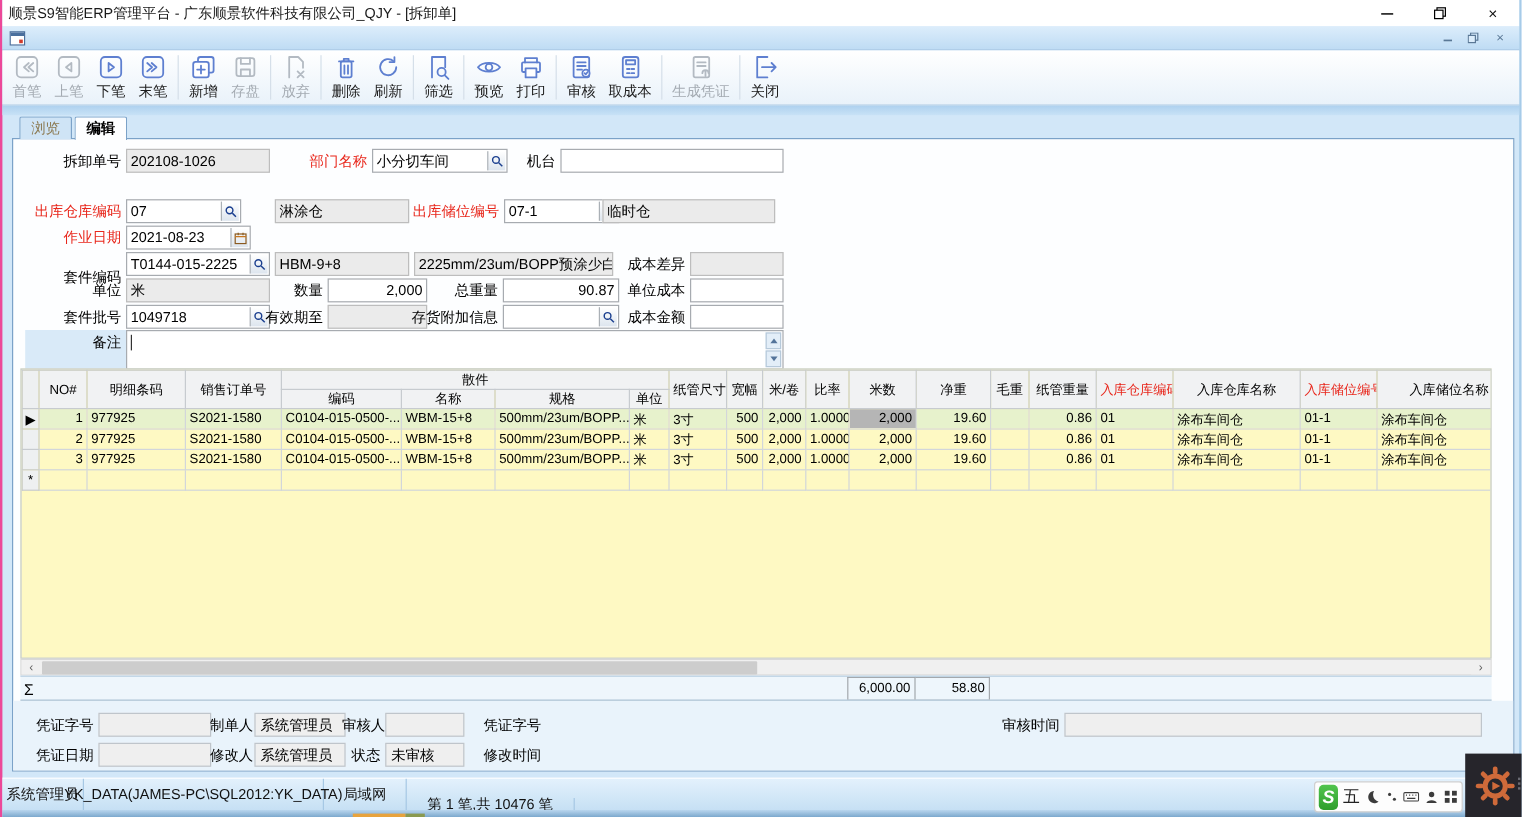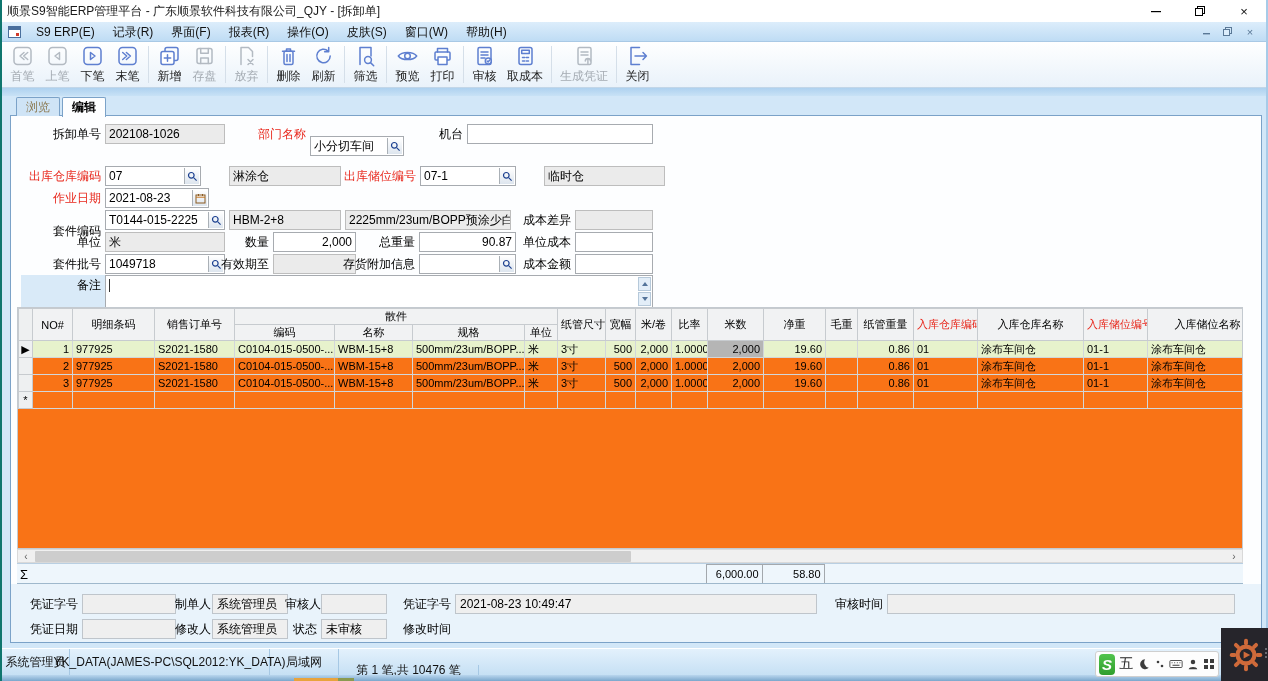--- a/index.html
+++ b/index.html
@@ -1,18 +1,18 @@
 <!DOCTYPE html>
 <html><head>
 <meta charset="utf-8">
 <style>
   * { margin:0; padding:0; box-sizing:border-box; }
   html,body { width:1268px; height:681px; overflow:hidden; }
   body { font-family:"Liberation Sans","DejaVu Sans",sans-serif; font-size:12px; background:#d2e7f8; position:relative; }
-  .app { position:absolute; inset:0; border-left:2px solid #0f766e; border-right:2px solid #a7cbe8; }
+  .app { position:absolute; inset:0; border-left:2px solid #ec4899; border-right:2px solid #a7cbe8; }
 
   
   .titlebar { position:absolute; left:0; top:0; right:0; height:22px; background:#ffffff; display:flex; align-items:center; }
   .title-text { padding-left:5px; font-size:12px; color:#1a1a1a; white-space:nowrap; }
   .win-btns { margin-left:auto; display:flex; align-items:center; height:100%; }
   .win-btn { width:44px; height:100%; display:flex; align-items:center; justify-content:center; color:#111; font-size:13px; }
 
   
   .menubar { position:absolute; left:0; top:22px; right:0; height:20px; background:linear-gradient(#dcedfb,#bfdcf4); border-bottom:1px solid #a9c9e5; display:flex; align-items:center; padding-left:4px; }
   .app-icon { width:13px; height:12px; margin:0 6px 0 2px; position:relative; background:#fff; border:1px solid #4a6f9d; }
@@ -47,21 +47,21 @@
   .lk { position:absolute; right:1px; top:1px; bottom:1px; width:15px; background:linear-gradient(#ffffff,#dde5ee); border-left:1px solid #aab0b6; display:flex; align-items:center; justify-content:center; }
   .memo-lblbox { position:absolute; background:#d9eaf8; }
   .memo { position:absolute; background:#fff; border:1px solid #a7abb0; }
   .memo-caret { position:absolute; left:3px; top:3px; width:1px; height:13px; background:#333; }
   .memo-scroll { position:absolute; right:1px; top:1px; bottom:1px; width:13px; display:flex; flex-direction:column; justify-content:space-between; }
   .memo-arrow { height:14px; background:#e3eef8; border:1px solid #b6c9da; display:flex; align-items:center; justify-content:center; }
   .tri-up { width:0; height:0; border-left:3px solid transparent; border-right:3px solid transparent; border-bottom:4px solid #54749a; }
   .tri-down { width:0; height:0; border-left:3px solid transparent; border-right:3px solid transparent; border-top:4px solid #54749a; }
 
   
-  .grid-wrap { position:absolute; left:6px; top:191px; width:1226px; height:242px; background:#f97316; overflow:hidden; border:1px solid #c4cad0; }
+  .grid-wrap { position:absolute; left:6px; top:191px; width:1226px; height:242px; background:#fef9c3; overflow:hidden; border:1px solid #c4cad0; }
   table.grid { border-collapse:collapse; table-layout:fixed; width:1249px; font-size:11px; }
   table.grid th, table.grid td { border:1px solid #d2d6da; height:17px; padding:0 3px; overflow:hidden; white-space:nowrap; font-weight:normal; }
   table.grid th { background:#f1f2f3; border-color:#c7cbcf; text-align:center; height:14px; }
   table.grid th.red { color:#e8271c; }
   table.grid td.ind, table.grid th.ind { background:#eef0f1; border-color:#c7cbcf; text-align:center; padding:0; }
   tr.sel td { background:#e7f2cc; }
   tr.sel td.selcell { background:#b5b5b5; }
   tr.sel td.ind { background:#eef0f1; }
   td.r, th.r { text-align:right; }
 
@@ -115,30 +115,20 @@
             <rect x="3.5" y="1.5" width="7" height="7"></rect>
             <rect x="1.5" y="3.5" width="7" height="7" fill="#fff"></rect>
           </svg>
         </div>
       <div class="win-btn">×</div>
     </div>
   </div>
 
   <div class="menubar">
     <span class="app-icon"></span>
-    <div id="menu-items" style="display:flex">
-        <div class="menu-item">S9 ERP(E)</div>
-        <div class="menu-item">记录(R)</div>
-        <div class="menu-item">界面(F)</div>
-        <div class="menu-item">报表(R)</div>
-        <div class="menu-item">操作(O)</div>
-        <div class="menu-item">皮肤(S)</div>
-        <div class="menu-item">窗口(W)</div>
-        <div class="menu-item">帮助(H)</div>
-      </div>
     <div class="mdi-btns">
       <div class="mdi-btn">
           <svg width="9" height="9" viewBox="0 0 9 9">
             <rect x="1" y="6" width="7" height="1.4" fill="#5a7896"></rect>
           </svg>
         </div>
       <div class="mdi-btn">
           <svg width="10" height="10" viewBox="0 0 10 10" fill="none" stroke="#5a7896">
             <rect x="2.5" y="0.5" width="6" height="6"></rect>
             <rect x="0.5" y="2.5" width="6" height="6" fill="#dcedfb"></rect>
@@ -283,21 +273,21 @@
   <div class="tabs">
     <div class="tab">浏览</div>
     <div class="tab active">编辑</div>
   </div>
 
   <div class="panel">
 
     <div class="lbl" style="left:10px;top:8px;width:80px">拆卸单号</div>
     <div class="fld ro" style="left:94px;top:8px;width:120px">202108-1026</div>
     <div class="lbl req" style="left:230px;top:8px;width:65px">部门名称</div>
-    <div class="fld haslk" style="left:299px;top:20px;width:94px"><span>小分切车间</span>
+    <div class="fld haslk" style="left:299px;top:8px;width:113px"><span>小分切车间</span>
       <span class="lk">
           <svg width="11" height="11" viewBox="0 0 11 11" fill="none" stroke="#1b3f8f" stroke-width="1.2">
             <circle cx="4.3" cy="4.3" r="2.8"></circle>
             <path d="M6.6 6.6l3 3"></path>
           </svg>
         </span>
     </div>
     <div class="lbl" style="left:420px;top:8px;width:32px">机台</div>
     <div class="fld" style="left:456px;top:8px;width:186px"></div>
 
@@ -313,21 +303,21 @@
     <div class="fld ro" style="left:218px;top:50px;width:112px">淋涂仓</div>
     <div class="lbl req" style="left:330px;top:50px;width:75px">出库储位编号</div>
     <div class="fld haslk" style="left:409px;top:50px;width:96px"><span>07-1</span>
       <span class="lk">
           <svg width="11" height="11" viewBox="0 0 11 11" fill="none" stroke="#1b3f8f" stroke-width="1.2">
             <circle cx="4.3" cy="4.3" r="2.8"></circle>
             <path d="M6.6 6.6l3 3"></path>
           </svg>
         </span>
     </div>
-    <div class="fld ro" style="left:533px;top:50px;width:121px">临时仓</div>
+    <div class="fld ro" style="left:491px;top:50px;width:144px">临时仓</div>
 
     <div class="lbl req" style="left:10px;top:72px;width:80px">作业日期</div>
     <div class="fld haslk" style="left:94px;top:72px;width:104px"><span>2021-08-23</span>
       <span class="lk">
           <svg width="11" height="11" viewBox="0 0 11 11" fill="none" stroke="#8a5a20" stroke-width="1">
             <rect x="1" y="2" width="9" height="8"></rect>
             <path d="M1 4.2h9" stroke="#c87820"></path>
             <path d="M3.5 1v2M7.5 1v2"></path>
           </svg>
         </span>
@@ -335,21 +325,21 @@
 
     <div class="lbl" style="left:10px;top:105px;width:80px">套件编码</div>
     <div class="fld haslk" style="left:94px;top:94px;width:120px"><span>T0144-015-2225</span>
       <span class="lk">
           <svg width="11" height="11" viewBox="0 0 11 11" fill="none" stroke="#1b3f8f" stroke-width="1.2">
             <circle cx="4.3" cy="4.3" r="2.8"></circle>
             <path d="M6.6 6.6l3 3"></path>
           </svg>
         </span>
     </div>
-    <div class="fld ro" style="left:218px;top:94px;width:112px">HBM-2+8</div>
+    <div class="fld ro" style="left:218px;top:94px;width:112px">HBM-9+8</div>
     <div class="fld ro" style="left:334px;top:94px;width:166px">2225mm/23um/BOPP预涂少白点</div>
     <div class="lbl" style="left:500px;top:94px;width:60px">成本差异</div>
     <div class="fld ro" style="left:564px;top:94px;width:78px"></div>
 
     <div class="lbl" style="left:10px;top:116px;width:80px">单位</div>
     <div class="fld ro" style="left:94px;top:116px;width:120px">米</div>
     <div class="lbl" style="left:210px;top:116px;width:48px">数量</div>
     <div class="fld num" style="left:262px;top:116px;width:83px">2,000</div>
     <div class="lbl" style="left:356px;top:116px;width:48px">总重量</div>
     <div class="fld num" style="left:408px;top:116px;width:97px">90.87</div>
@@ -579,21 +569,20 @@
 
     <div class="panel-bottom"></div>
 
     <div class="lbl" style="left:16px;top:478px;width:51px">凭证字号</div>
     <div class="ffld" style="left:71px;top:478px;width:94px"></div>
     <div class="lbl" style="left:164px;top:478px;width:33px">制单人</div>
     <div class="ffld" style="left:201px;top:478px;width:76px">系统管理员</div>
     <div class="lbl" style="left:274px;top:478px;width:32px">审核人</div>
     <div class="ffld" style="left:310px;top:478px;width:66px"></div>
     <div class="lbl" style="left:392px;top:478px;width:48px">凭证字号</div>
-    <div class="ffld" style="left:444px;top:478px;width:362px">2021-08-23 10:49:47</div>
     <div class="lbl" style="left:824px;top:478px;width:48px">审核时间</div>
     <div class="ffld" style="left:876px;top:478px;width:348px"></div>
 
     <div class="lbl" style="left:16px;top:503px;width:51px">凭证日期</div>
     <div class="ffld" style="left:71px;top:503px;width:94px"></div>
     <div class="lbl" style="left:164px;top:503px;width:33px">修改人</div>
     <div class="ffld" style="left:201px;top:503px;width:76px">系统管理员</div>
     <div class="lbl" style="left:274px;top:503px;width:32px">状态</div>
     <div class="ffld" style="left:310px;top:503px;width:66px">未审核</div>
     <div class="lbl" style="left:392px;top:503px;width:48px">修改时间</div>

